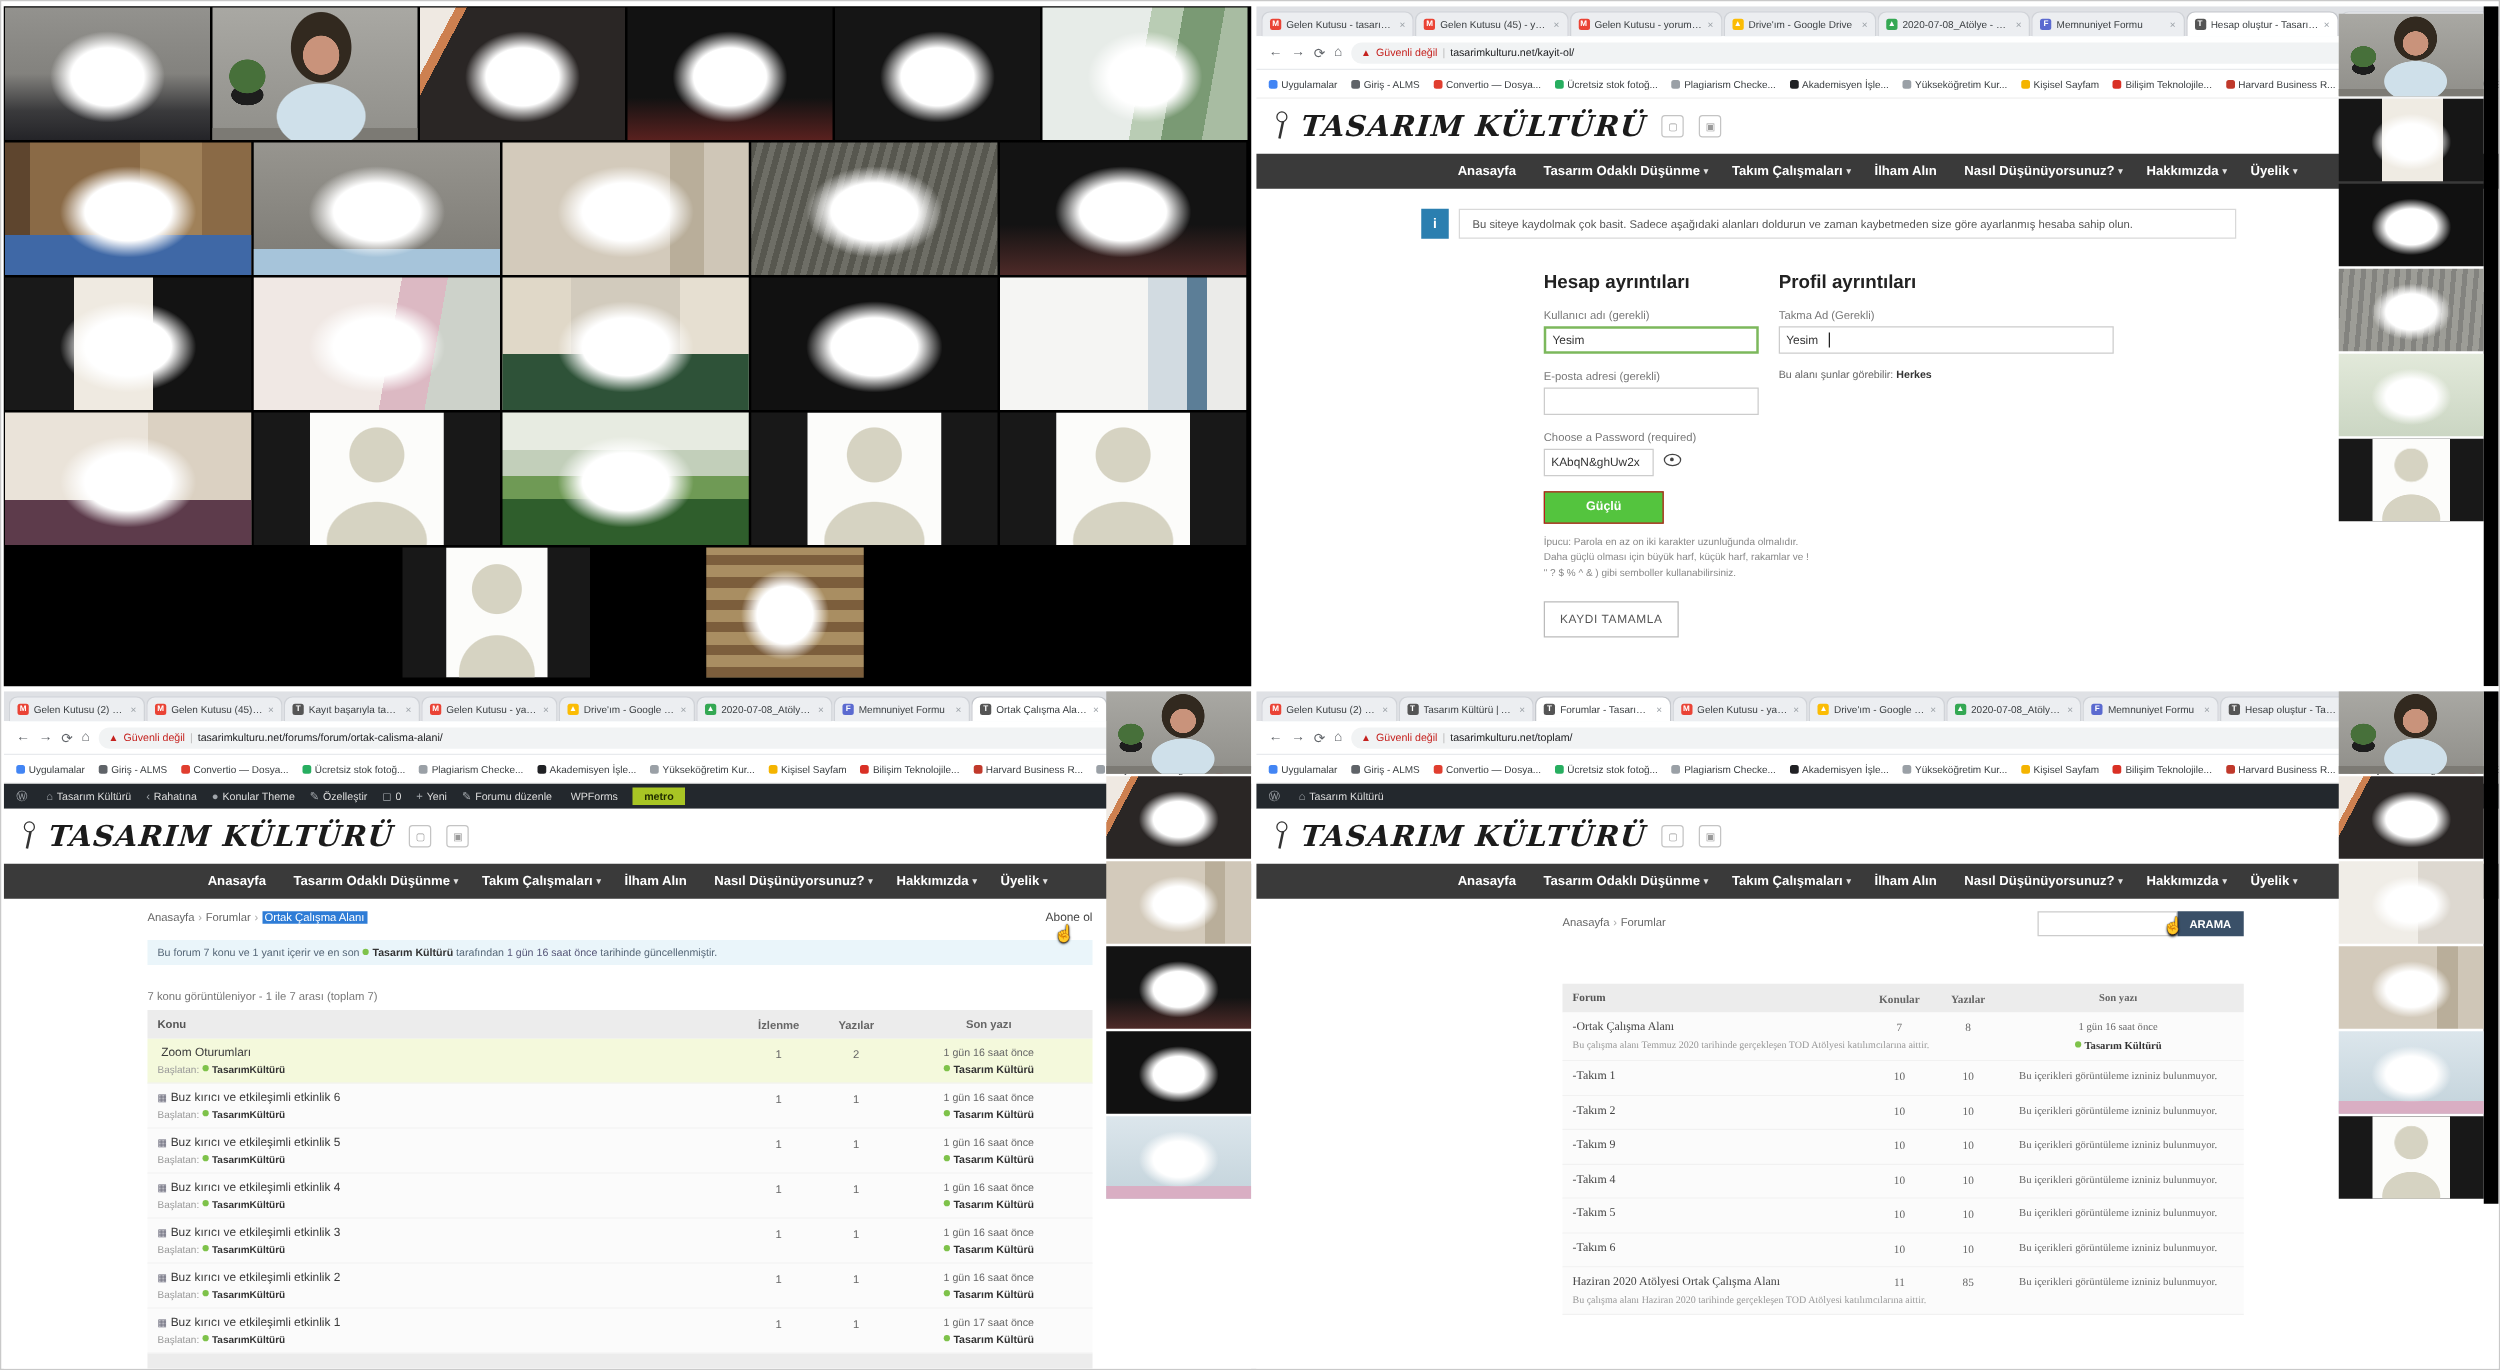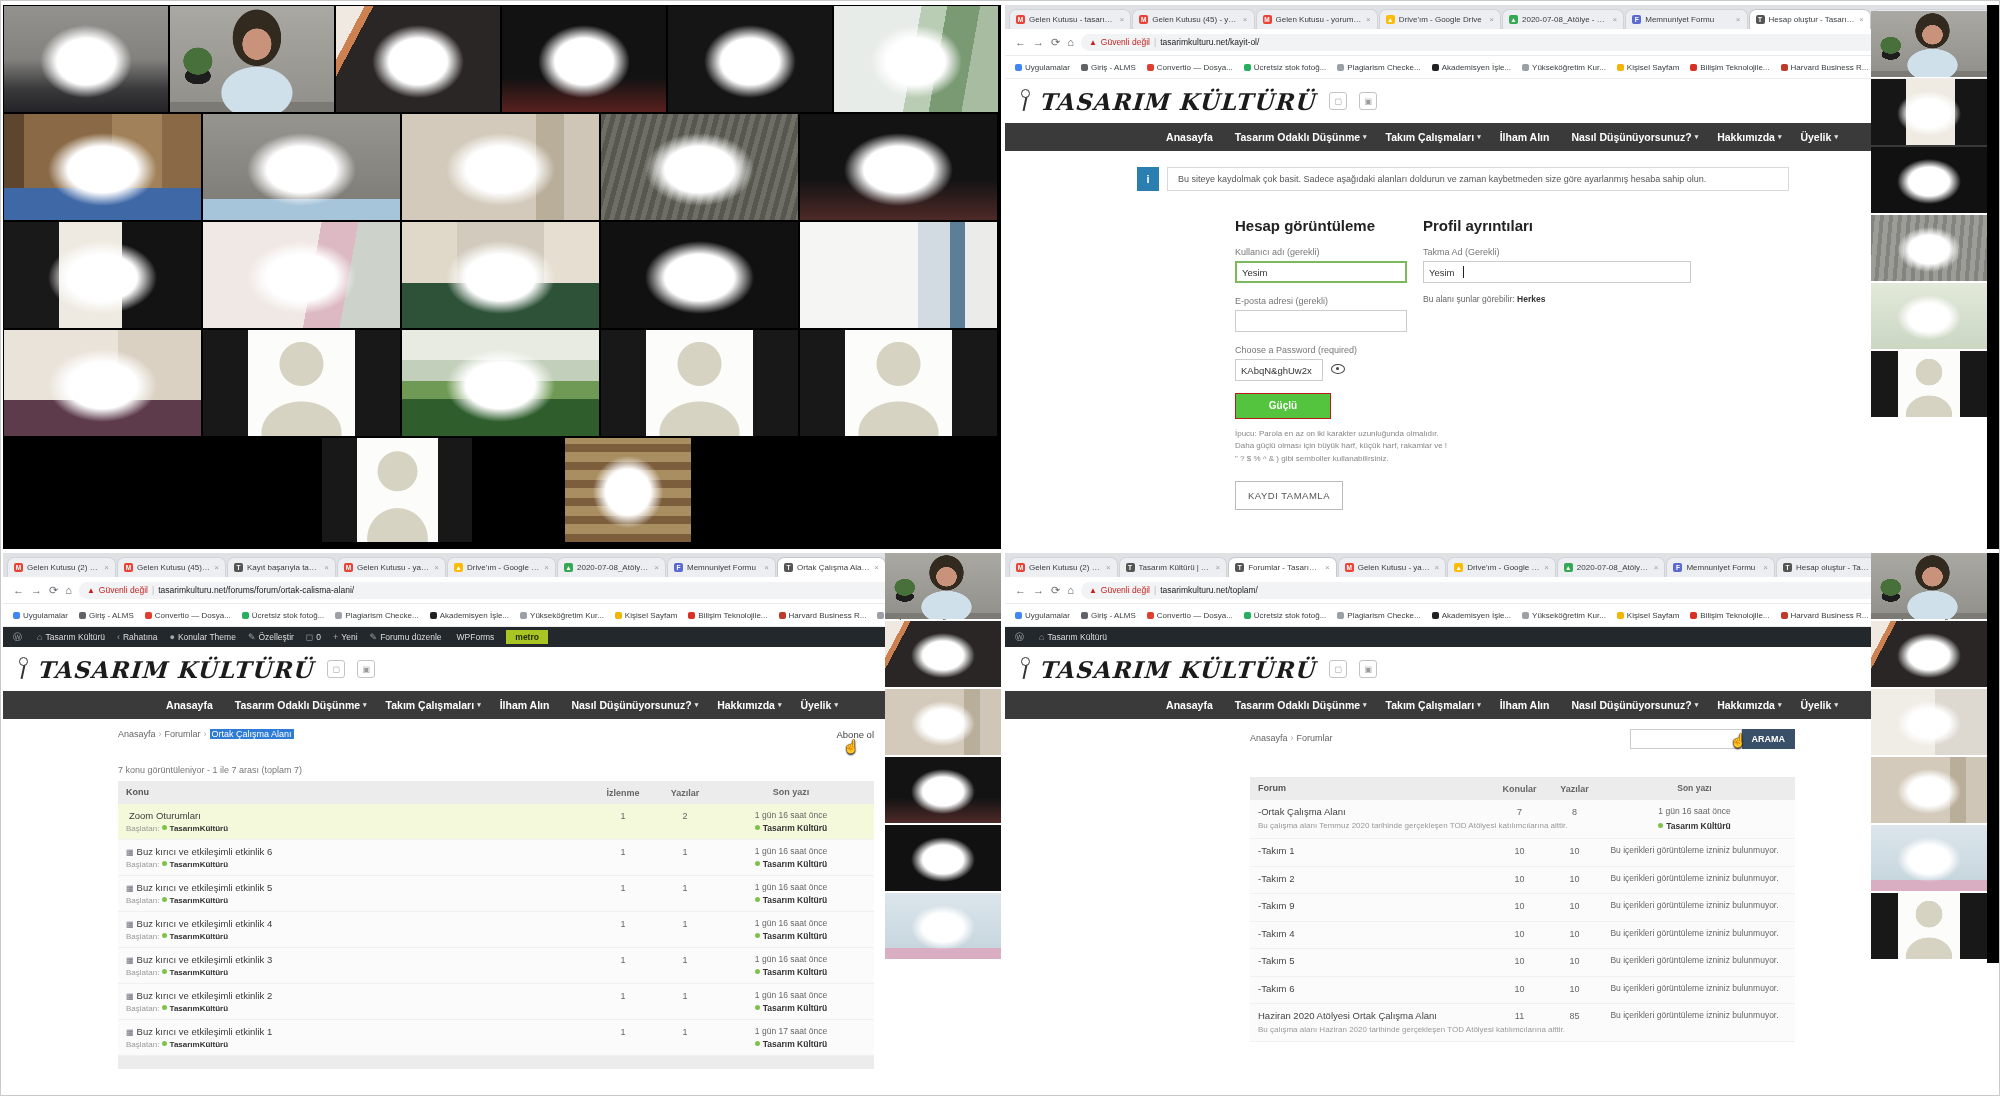--- a/index.html
+++ b/index.html
@@ -147,21 +147,21 @@
   .sline{margin-top:3px;font-size:8px;color:#999;}
   .cnum{width:62px;text-align:center;color:#666;padding-top:1px;}
   .clast{width:150px;text-align:center;color:#666;}
   .ltime{font-size:8.5px;}
   .lby{margin-top:3px;font-size:8.5px;}
   .tfoot{height:13px;background:#ececec;}
   .br-page{margin:14px 0 0 245px;width:545px;position:relative;font-size:9px;color:#666;}
   .searchwrap{position:absolute;right:0;top:-4px;display:flex;}
   .sinput{width:112px;height:20px;border:1px solid #ccc;background:#fff;box-sizing:border-box;}
   .sbtn{height:20px;background:#3a5068;color:#fff;font-weight:bold;font-size:9px;display:flex;align-items:center;justify-content:center;padding:0 10px;position:relative;}
-  .br-table{margin-top:28px;}
+  .br-table{margin-top:38px;font-family:Liberation Serif, serif;}
   .cforum{flex:1;min-width:0;padding-right:20px;}
   .fname{color:#444;font-size:9.5px;}
   .fdesc{margin-top:3px;font-size:8px;color:#999;width:330px;line-height:1.4;}
   .br-page .cnum{width:55px;}
   .br-page .clast{width:185px;font-size:8.5px;line-height:1.35;}
 </style>
 </head>
 <body>
 
 <div id="root">
@@ -410,21 +410,21 @@
           <span class="crt">▾</span>
         </a>
       </div>
     <div class="tr-page">
       <div class="banner">
         <div class="bicon">i</div>
         <div class="btext">Bu siteye kaydolmak çok basit. Sadece aşağıdaki alanları doldurun ve zaman kaybetmeden size göre ayarlanmış hesaba sahip olun.</div>
       </div>
       <div class="cols">
         <div class="col1">
-          <h2 class="fh">Hesap görüntüleme</h2>
+          <h2 class="fh">Hesap ayrıntıları</h2>
           <div class="flabel">Kullanıcı adı (gerekli)</div>
           <div class="inp inp-user">Yesim</div>
           <div class="flabel">E-posta adresi (gerekli)</div>
           <div class="inp inp-mail"></div>
           <div class="flabel">Choose a Password (required)</div>
           <div>
             <div class="inp inp-pw">KAbqN&amp;ghUw2x</div><span class="eye"></span>
           </div>
           <div class="strength">Güçlü</div>
           <div class="hint">İpucu: Parola en az on iki karakter uzunluğunda olmalıdır. Daha güçlü olması için büyük harf, küçük harf, rakamlar ve ! " ? $ % ^ &amp; ) gibi semboller kullanabilirsiniz.</div>
@@ -688,20 +688,27 @@
           <span>Üyelik</span>
           <span class="crt">▾</span>
         </a>
       </div>
     <div class="bl-page">
       <div class="crumbrow">
         <a>Anasayfa</a><span class="crumbsep">›</span><a>Forumlar</a><span class="crumbsep">›</span><span class="selected">Ortak Çalışma Alanı</span>
         <a class="subscribe">Abone ol</a>
         <span class="cursor-hand" style="right:14px;top:10px;">☝</span>
       </div>
+      <div class="infobar">
+        <span>Bu forum 7 konu ve 1 yanıt içerir ve en son</span>
+        <a class="uname">Tasarım Kültürü</a>
+        <span>tarafından</span>
+        <a style="color:#557;">1 gün 16 saat önce</a>
+        <span>tarihinde güncellenmiştir.</span>
+      </div>
       <div class="countline">7 konu görüntüleniyor - 1 ile 7 arası (toplam 7)</div>
       <div class="thead">
         <div class="ckonu">Konu</div>
         <div class="cnum">İzlenme</div>
         <div class="cnum">Yazılar</div>
         <div class="clast">Son yazı</div>
       </div>
       <div>
 
           <div class="frow hl">

